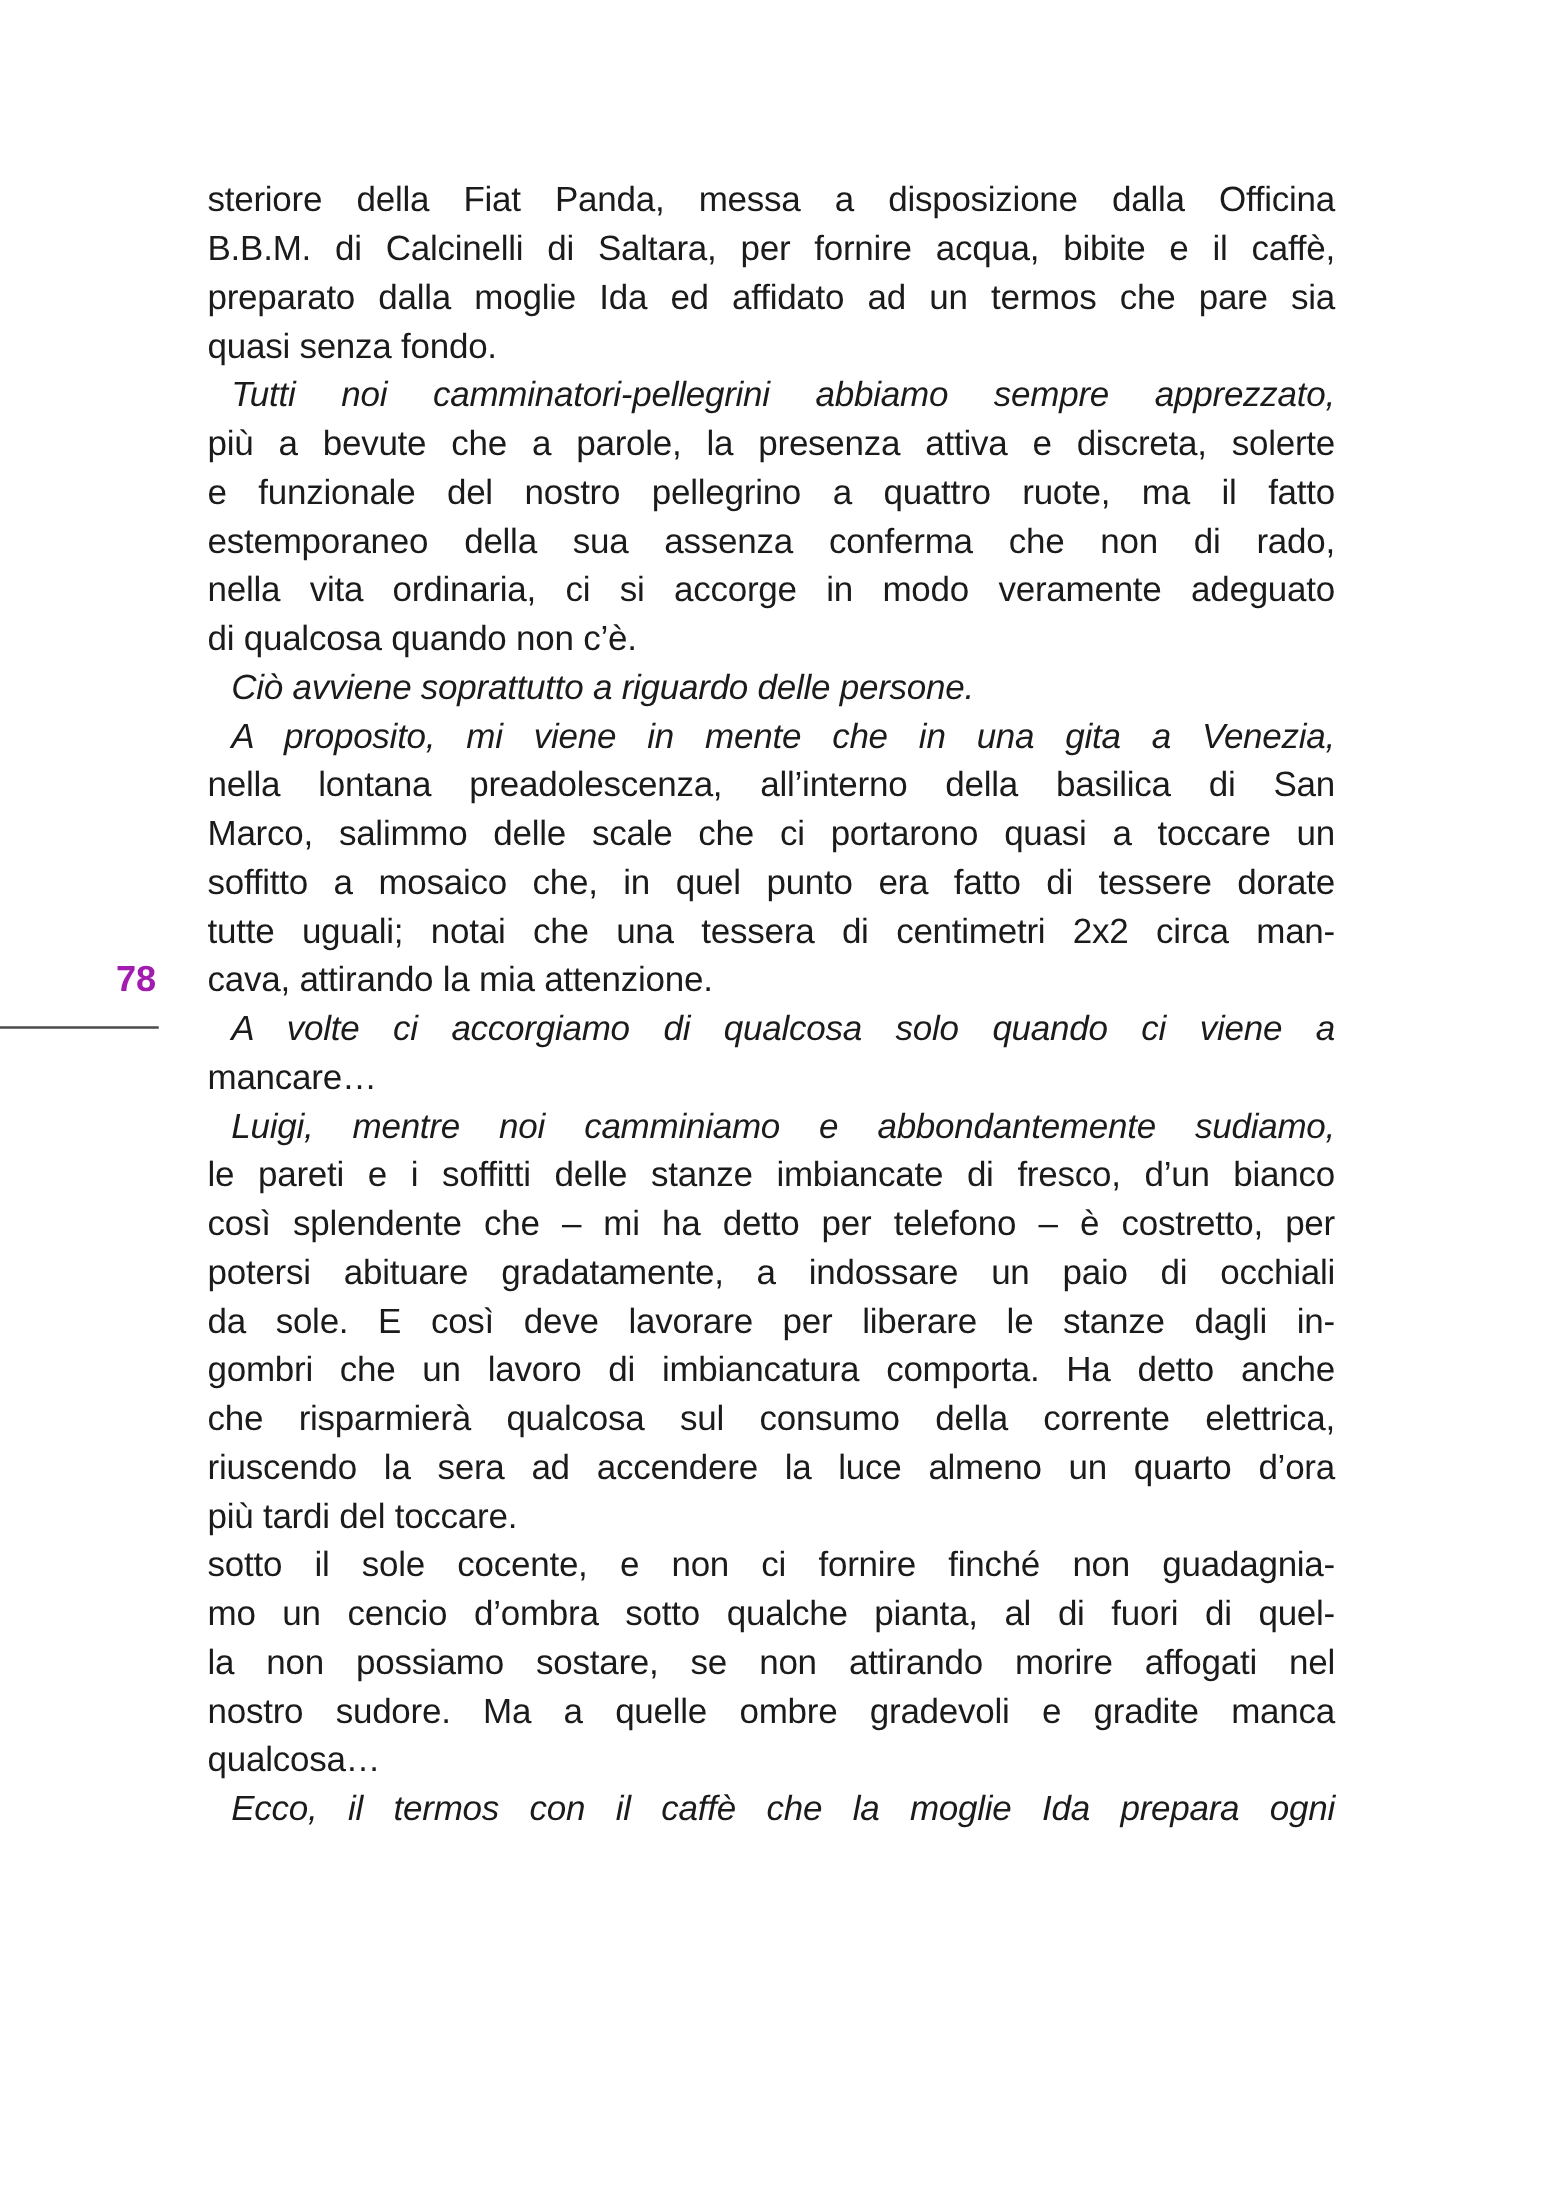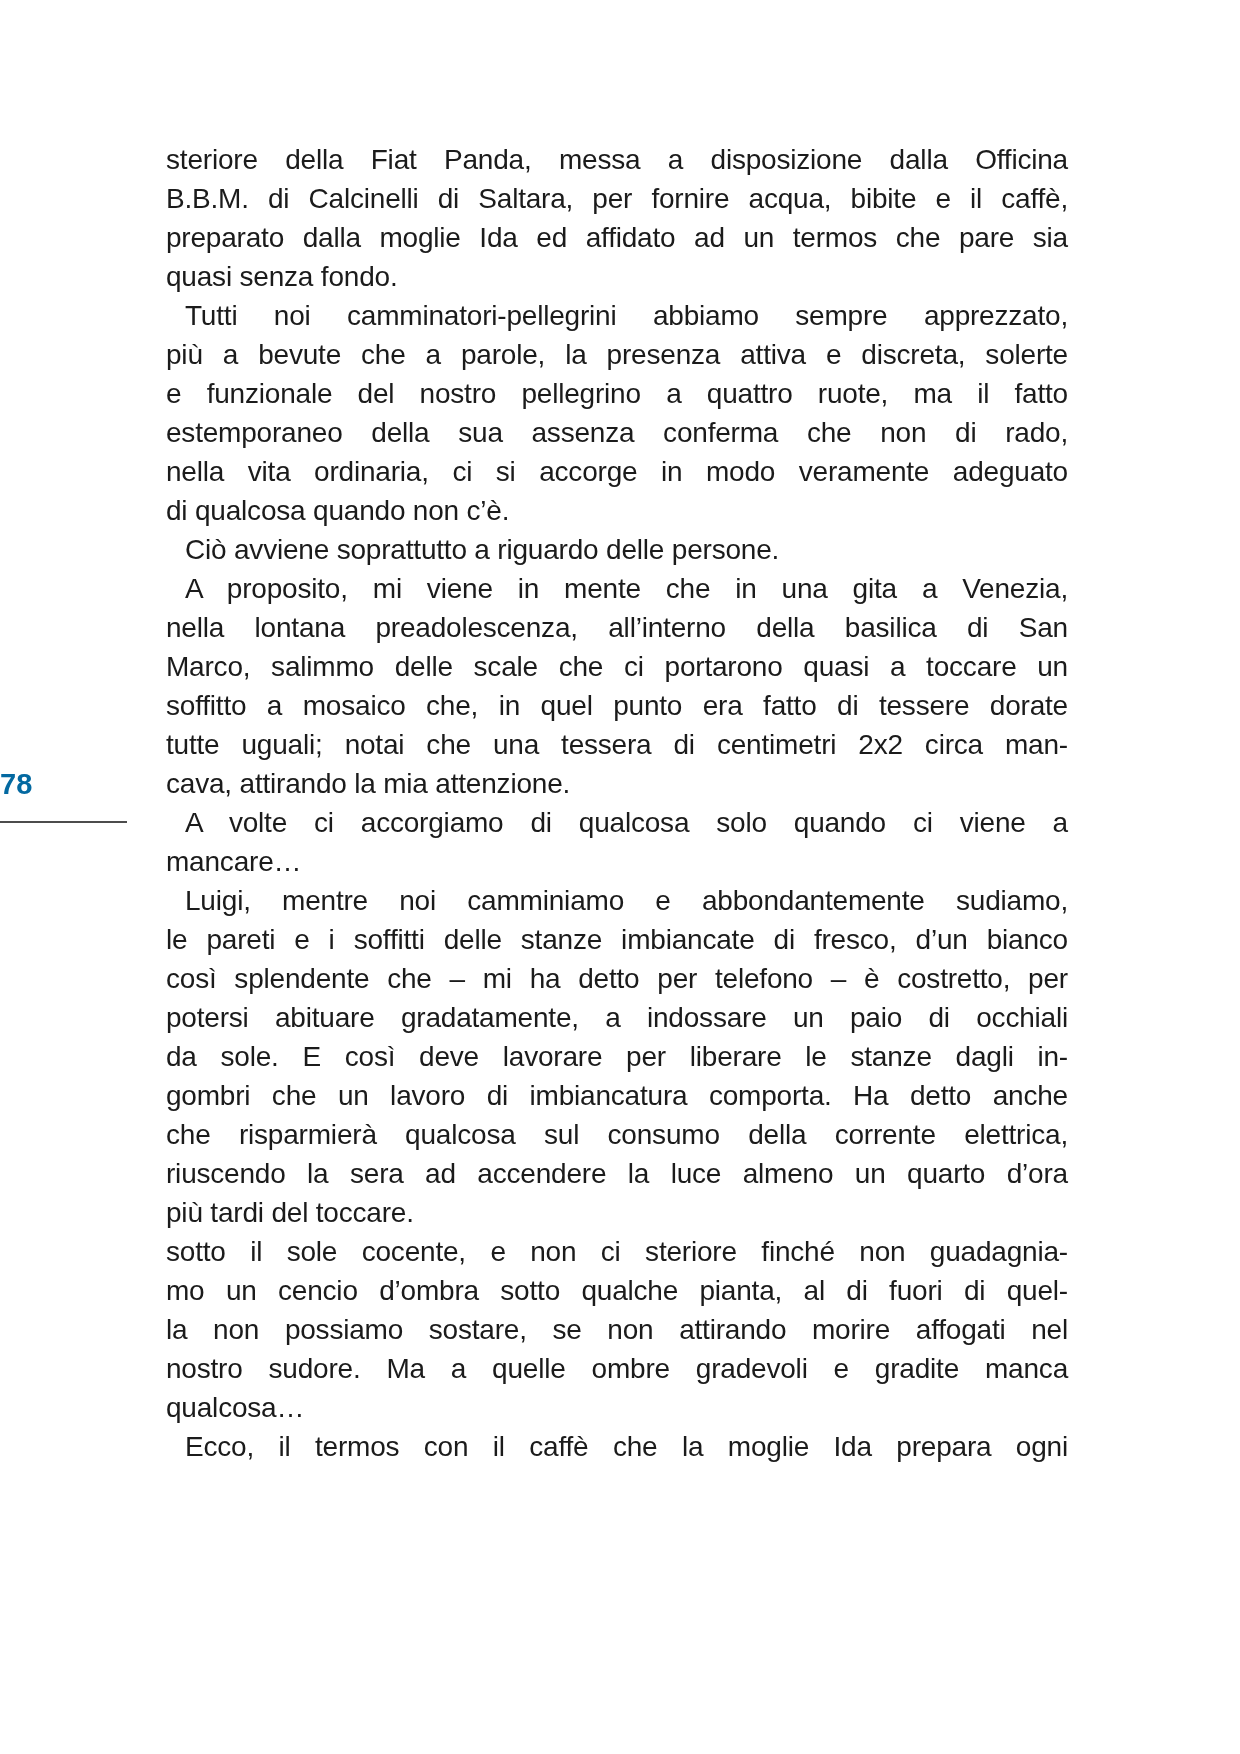--- a/index.html
+++ b/index.html
@@ -30,31 +30,32 @@
   .line {
     text-align: justify;
     text-align-last: justify;
     white-space: normal;
   }
   .line.last {
     text-align-last: left;
   }
   .line.indent {
     text-indent: 19px;
+    font-style: italic;
   }
   .page-number {
     position: absolute;
     left: 0;
     top: 769px;
     width: 125px;
-    text-align: left;
+    text-align: right;
     font-weight: 700;
     font-size: 29px;
     line-height: 30px;
-    color: #0369a1;
+    color: #a21caf;
   }
   .margin-rule {
     position: absolute;
     left: 0;
     top: 821px;
     width: 127px;
     height: 2px;
     background: #4c4c4c;
   }
 </style>
@@ -86,20 +87,20 @@
       <div class="line last">mancare…</div>
       <div class="line indent">Luigi, mentre noi camminiamo e abbondantemente sudiamo,</div>
       <div class="line">le pareti e i soffitti delle stanze imbiancate di fresco, d’un bianco</div>
       <div class="line">così splendente che – mi ha detto per telefono – è costretto, per</div>
       <div class="line">potersi abituare gradatamente, a indossare un paio di occhiali</div>
       <div class="line">da sole. E così deve lavorare per liberare le stanze dagli in-</div>
       <div class="line">gombri che un lavoro di imbiancatura comporta. Ha detto anche</div>
       <div class="line">che risparmierà qualcosa sul consumo della corrente elettrica,</div>
       <div class="line">riuscendo la sera ad accendere la luce almeno un quarto d’ora</div>
       <div class="line last">più tardi del toccare.</div>
-      <div class="line">sotto il sole cocente, e non ci steriore finché non guadagnia-</div>
+      <div class="line">sotto il sole cocente, e non ci fornire finché non guadagnia-</div>
       <div class="line">mo un cencio d’ombra sotto qualche pianta, al di fuori di quel-</div>
       <div class="line">la non possiamo sostare, se non attirando morire affogati nel</div>
       <div class="line">nostro sudore. Ma a quelle ombre gradevoli e gradite manca</div>
       <div class="line last">qualcosa…</div>
       <div class="line indent">Ecco, il termos con il caffè che la moglie Ida prepara ogni</div>
     </main>
 </div>
 
 </body></html>

